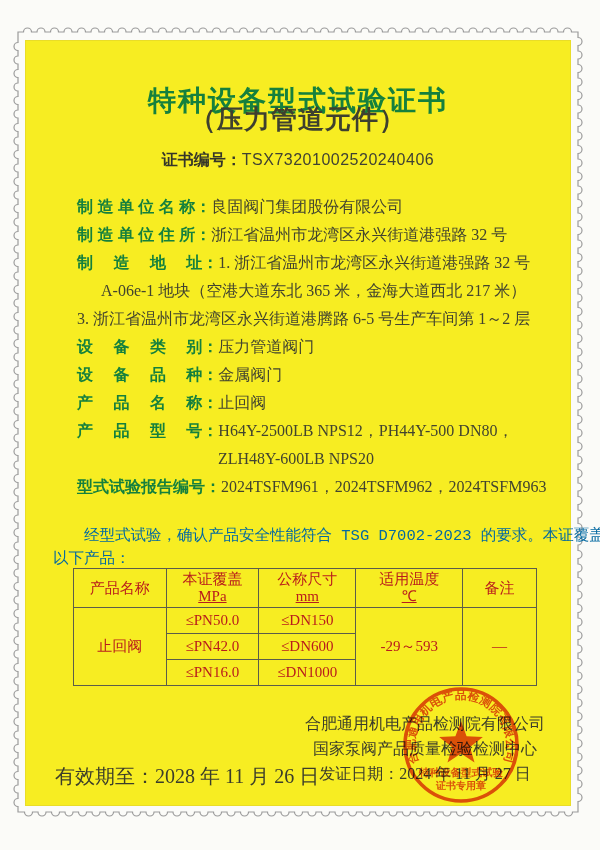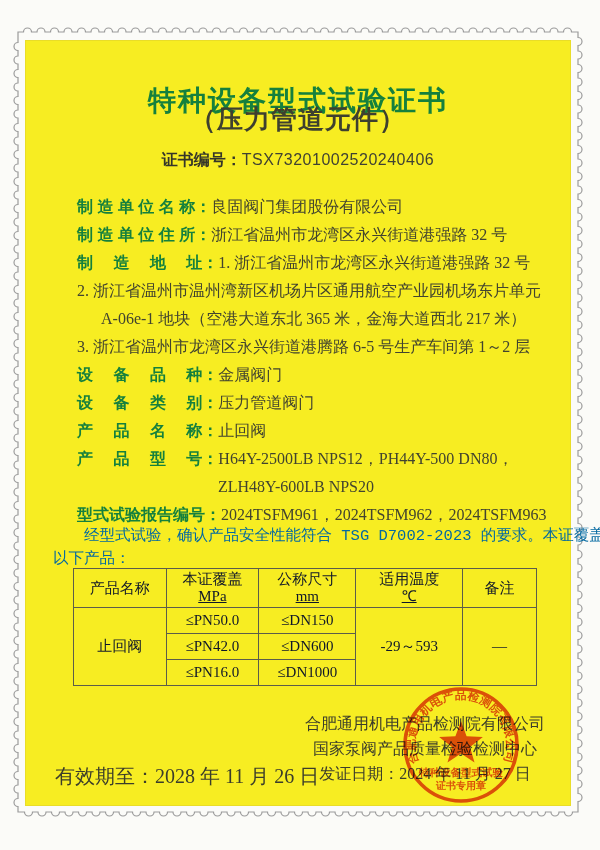--- a/index.html
+++ b/index.html
@@ -44,21 +44,21 @@
   .statement{
     position:absolute;left:28px;top:485px;width:490px;
     font-family:Liberation Mono, monospace;font-size:15.5px;color:#0369a1;
     line-height:23px;
   }
   .statement .l1{text-indent:2em;white-space:nowrap;}
   .statement .l2{white-space:nowrap;}
   table.prod{
     position:absolute;left:48px;top:528px;width:464px;
     border-collapse:collapse;table-layout:fixed;
-    font-family:"Liberation Serif",serif;font-size:15px;color:#0f172a;
+    font-family:"Liberation Serif",serif;font-size:15px;color:#b91c1c;
   }
   table.prod td,table.prod th{
     border:1px solid #5c5d4a;text-align:center;vertical-align:middle;
     padding:0;font-weight:normal;
   }
   table.prod tr.hdr td{height:38px;line-height:17px;}
   table.prod tr.dat td{height:25px;}
   .unit:empty{display:none;}
   .unit{display:block;text-decoration:underline;}
   .hname{display:block;}
@@ -88,25 +88,24 @@
   <div class="cert">
 
     <div class="title">特种设备型式试验证书</div>
     <div class="subtitle">（压力管道元件）</div>
     <div class="certno"><span class="lab">证书编号：</span><span class="val">TSX73201002520240406</span></div>
 
     <div class="fields">
       <div class="fline"><span class="flab">制 造 单 位 名 称：</span><span class="fval">良固阀门集团股份有限公司</span></div>
       <div class="fline"><span class="flab">制 造 单 位 住 所：</span><span class="fval">浙江省温州市龙湾区永兴街道港强路 32 号</span></div>
       <div class="fline"><span class="flab">制　 造　 地　 址：</span><span class="fval">1. 浙江省温州市龙湾区永兴街道港强路 32 号</span></div>
-      <div class="fline"><span class="flab"></span><span class="fval">2. 浙江省温州市温州湾新区机场片区通用航空产业园机场东片单元</span></div>
       <div class="fline pad1"><span class="flab"></span><span class="fval">A-06e-1 地块（空港大道东北 365 米，金海大道西北 217 米）</span></div>
       <div class="fline"><span class="flab"></span><span class="fval">3. 浙江省温州市龙湾区永兴街道港腾路 6-5 号生产车间第 1～2 层</span></div>
+      <div class="fline"><span class="flab">设　 备　 类　 别：</span><span class="fval">压力管道阀门</span></div>
       <div class="fline"><span class="flab">设　 备　 品　 种：</span><span class="fval">金属阀门</span></div>
-      <div class="fline"><span class="flab">设　 备　 类　 别：</span><span class="fval">压力管道阀门</span></div>
       <div class="fline"><span class="flab">产　 品　 名　 称：</span><span class="fval">止回阀</span></div>
       <div class="fline"><span class="flab">产　 品　 型　 号：</span><span class="fval">H64Y-2500LB NPS12，PH44Y-500 DN80，</span></div>
       <div class="fline pad2"><span class="flab"></span><span class="fval">ZLH48Y-600LB NPS20</span></div>
       <div class="fline"><span class="flab">型式试验报告编号：</span><span class="fval">2024TSFM961，2024TSFM962，2024TSFM963</span></div>
     </div>
 
     <div class="statement">
       <div class="l1">经型式试验，确认产品安全性能符合 TSG D7002-2023 的要求。本证覆盖</div>
       <div class="l2">以下产品：</div>
     </div>

